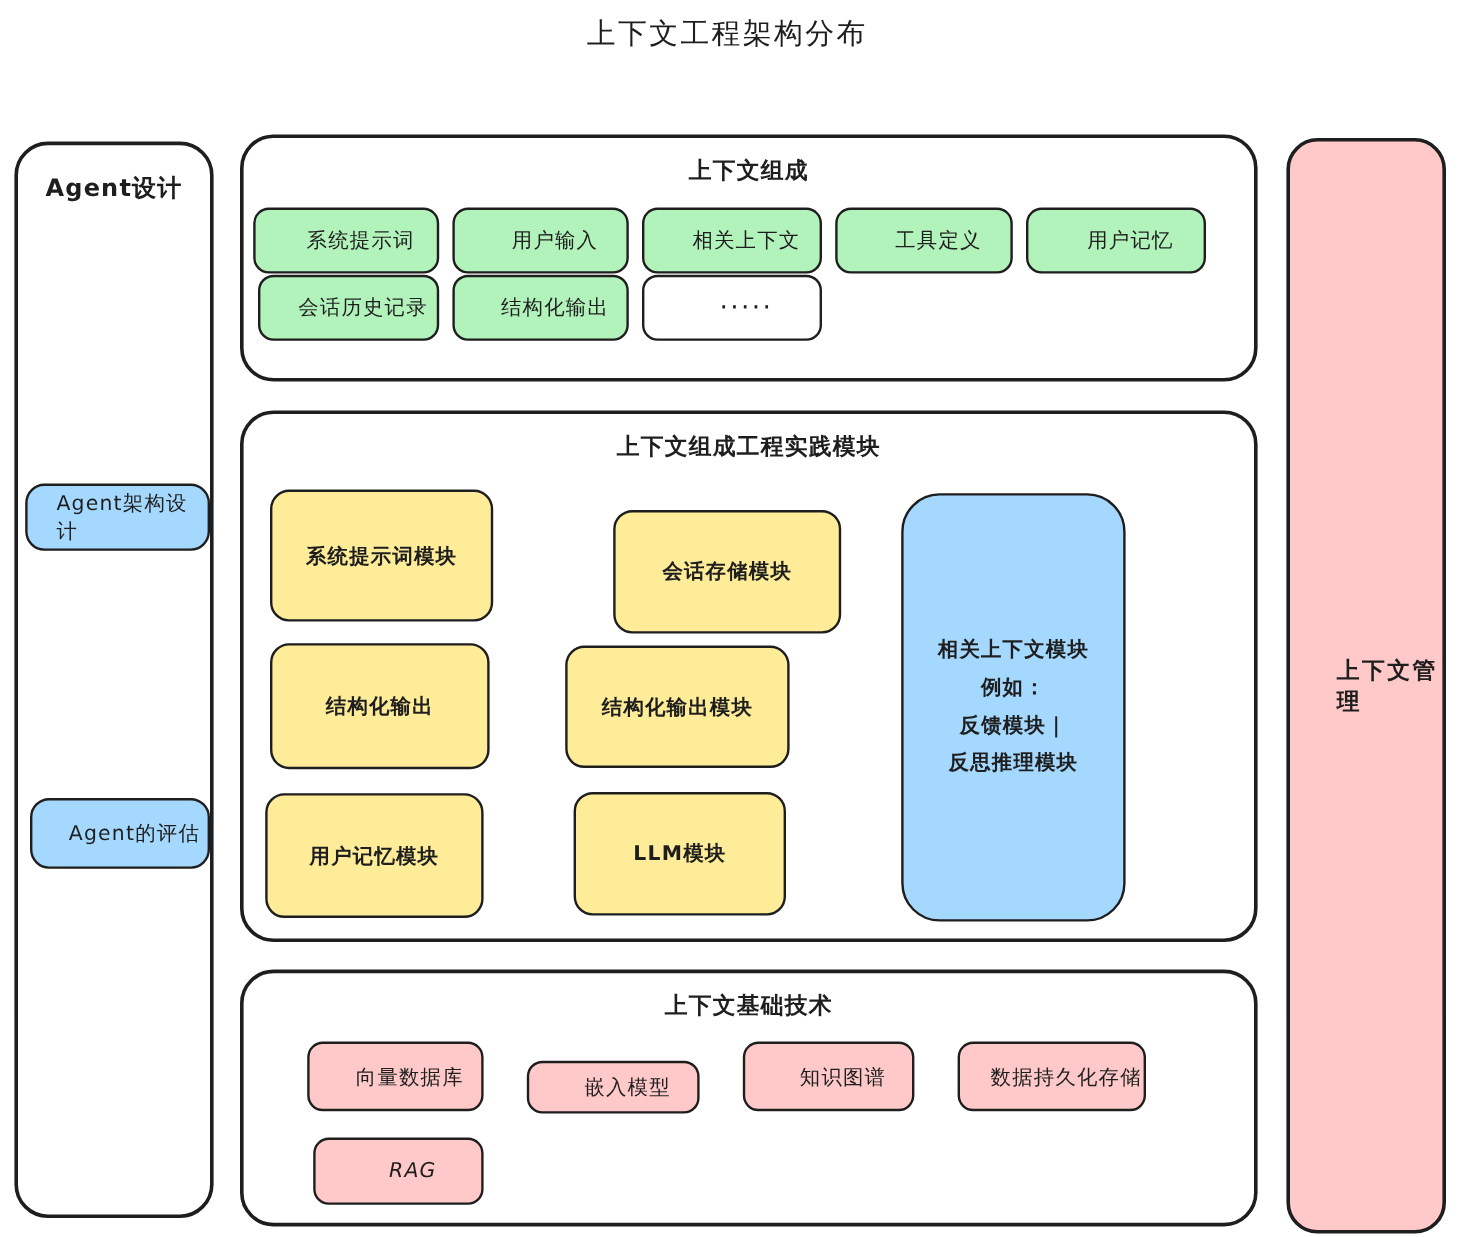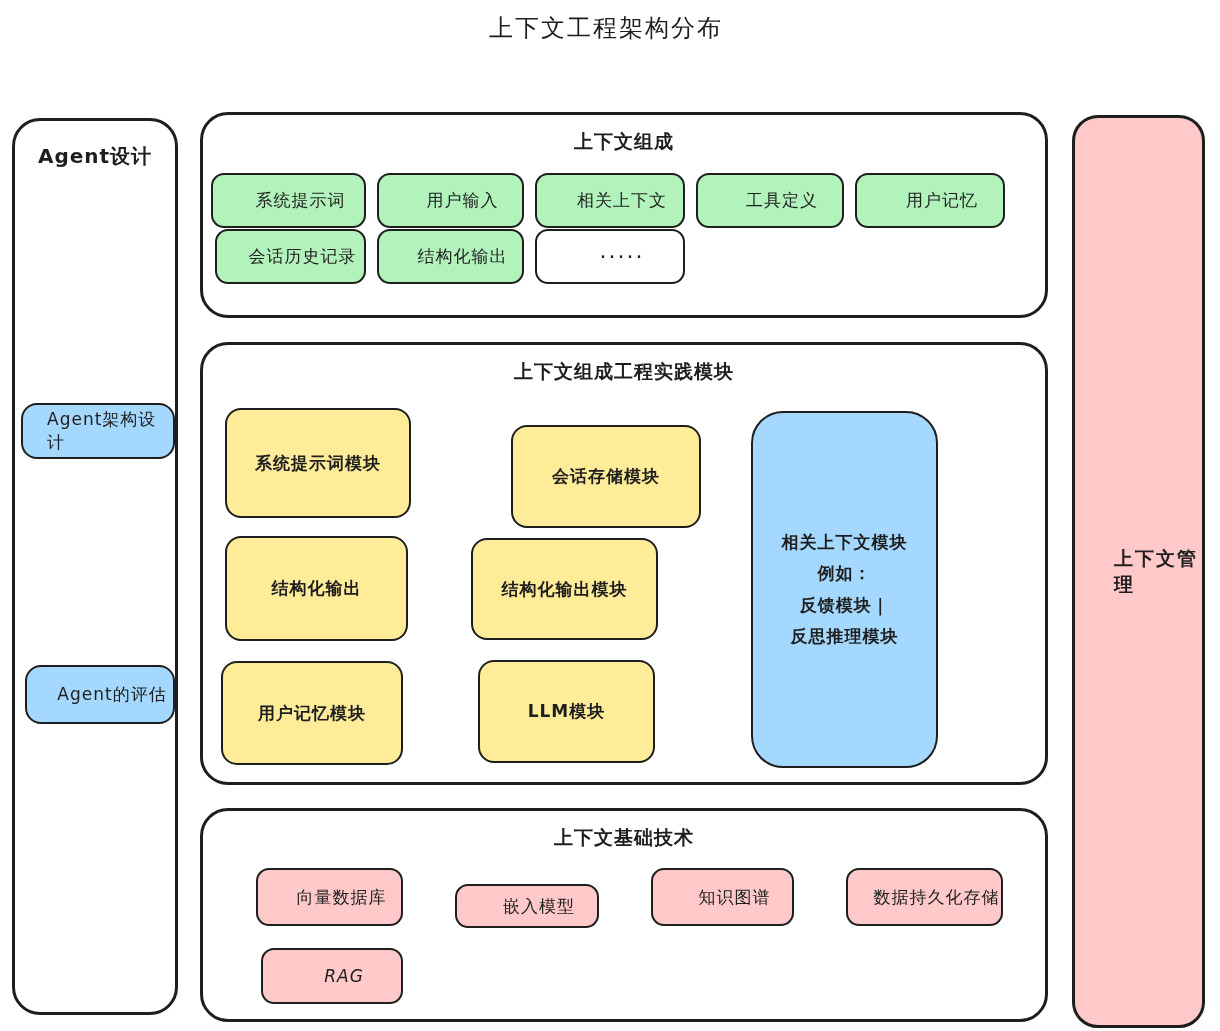--- a/index.html
+++ b/index.html
@@ -88,21 +88,21 @@
         <div>相关上下文模块</div>
         <div>例如：</div>
         <div>反馈模块｜</div>
         <div>反思推理模块</div>
       </div>
     </div>
   </div>
 
   <div class="frame" style="left:200px; top:808px; width:848px; height:214px;">
     <div class="frame-title">上下文基础技术</div>
-    <div class="row" style="top:57px; left:53px; gap:52px;">
+    <div class="row" style="top:57px; left:53px; gap:36px;">
       <div class="chip pink" style="width:147px; height:58px;">向量数据库</div>
       <div class="chip pink" style="width:144px; height:44px;margin-top:16px;">嵌入模型</div>
       <div class="chip pink" style="width:143px; height:58px;">知识图谱</div>
       <div class="chip pink" style="width:157px; height:58px;">数据持久化存储</div>
     </div>
     <div class="row" style="top:137px; left:58px; gap:48px;flex-direction:column;">
       <div class="chip pink" style="width:142px; height:56px; font-style:italic;">RAG</div>
       <div class="chip pink" style="width:147px; height:56px; font-size:22px; letter-spacing:2px;">·······</div>
     </div>
   </div>

